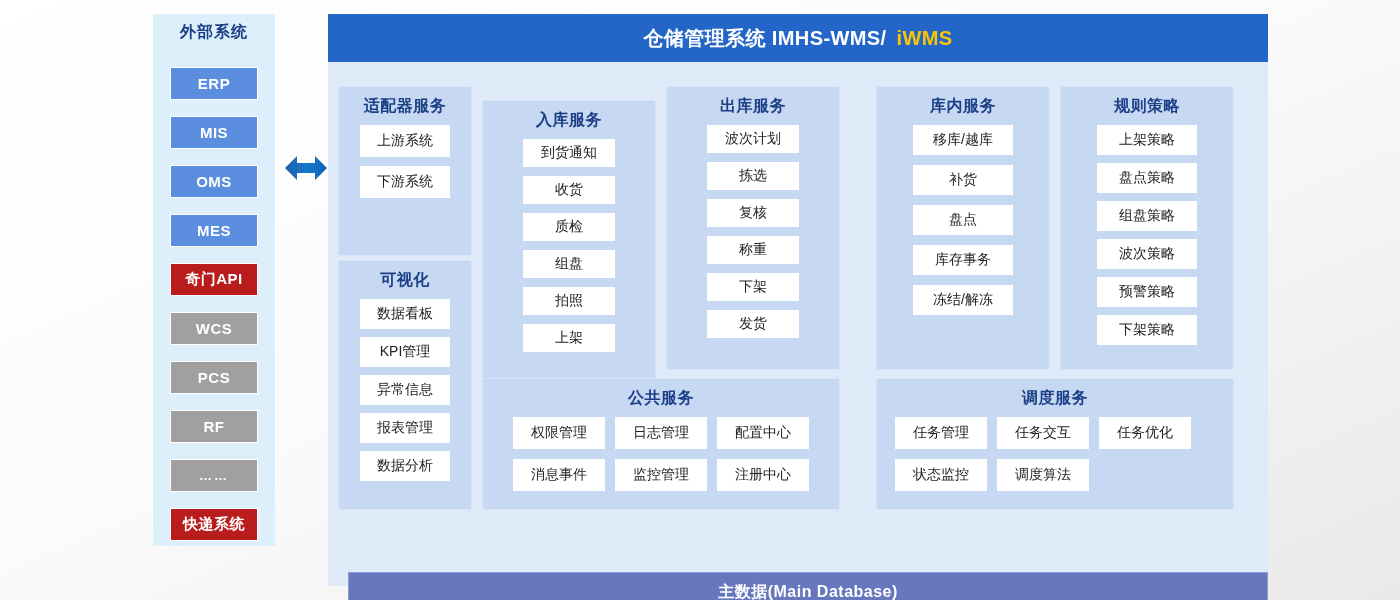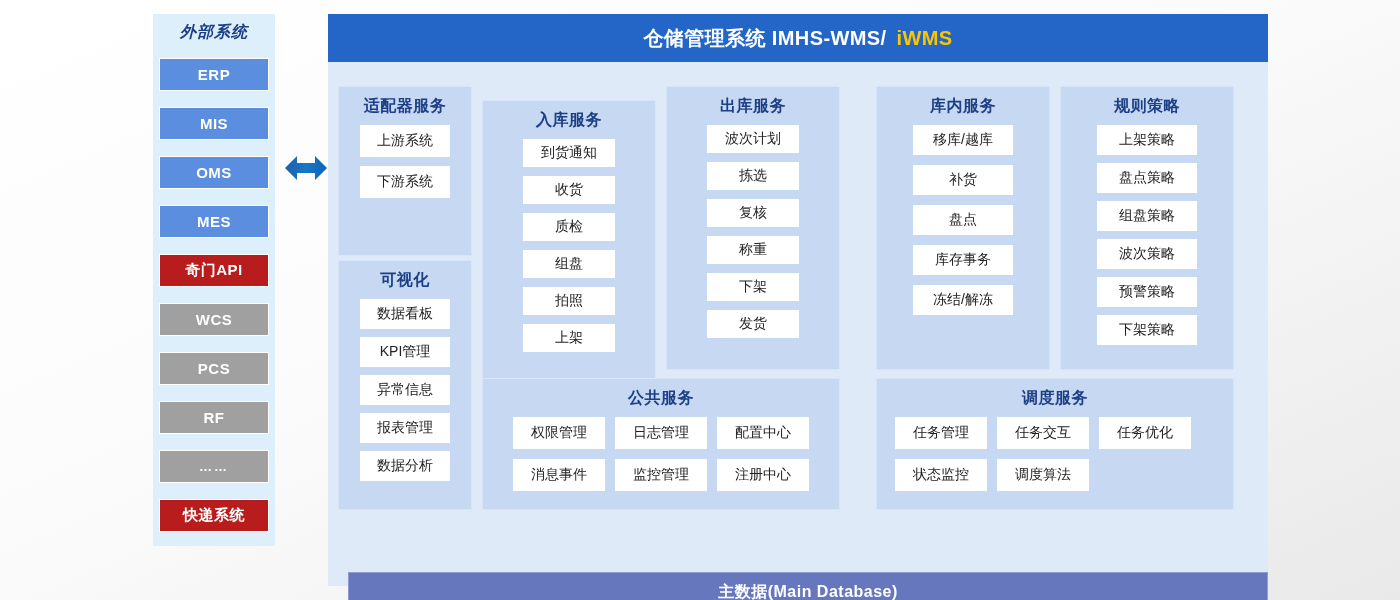--- a/index.html
+++ b/index.html
@@ -30,25 +30,24 @@
     background: #ddeffb;
     box-sizing: border-box;
     padding-top: 8px;
   }
   #external-title {
     text-align: center;
     color: #1c3f86;
     font-size: 16px;
     font-weight: bold;
     letter-spacing: 1px;
-    margin-bottom: 15px;
-    font-style: italic;
+    margin-bottom: 24px;
   }
   .ext-btn {
-    width: 110px;
+    width: 88px;
     height: 33px;
     margin: 0 auto 16px auto;
     border: 1px solid #ffffff;
     box-sizing: border-box;
     color: #ffffff;
     font-size: 15px;
     font-weight: bold;
     display: flex;
     align-items: center;
     justify-content: center;

